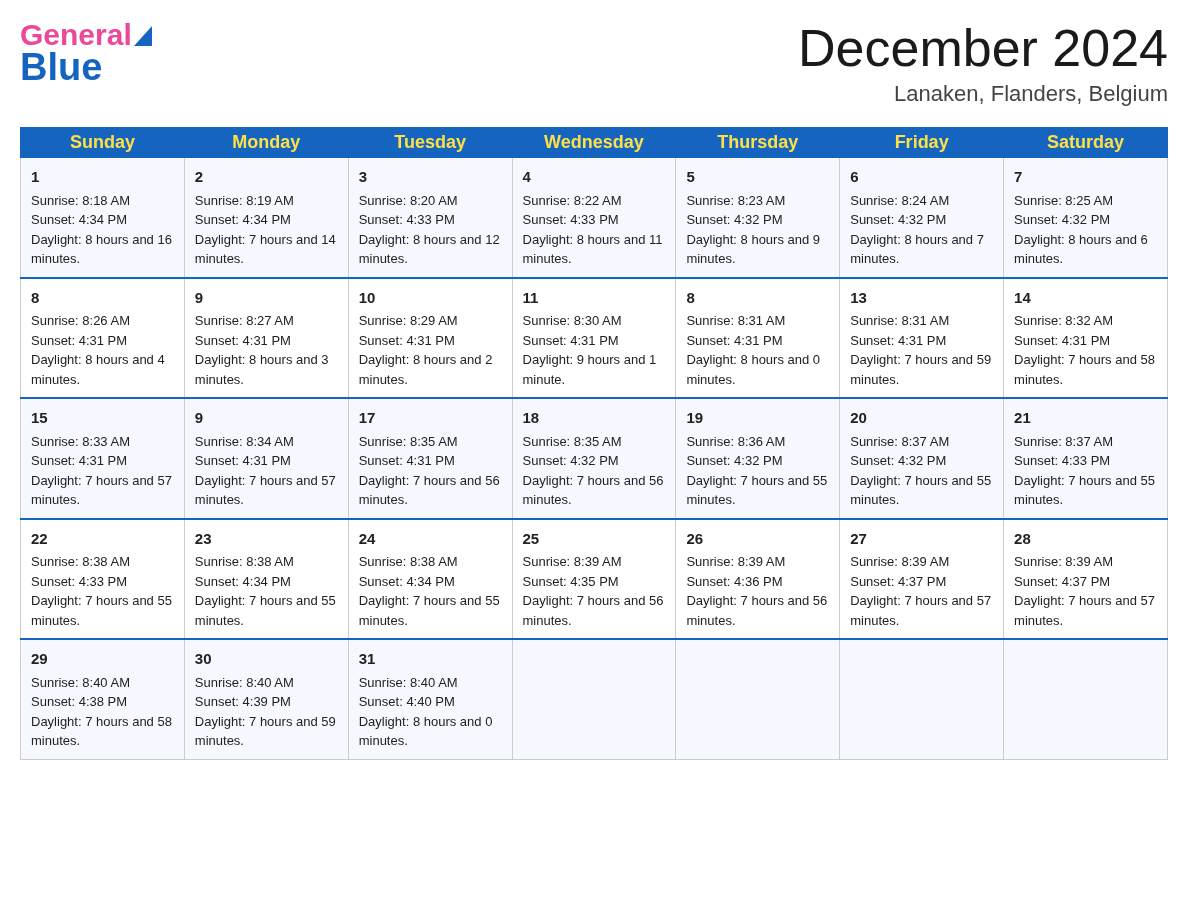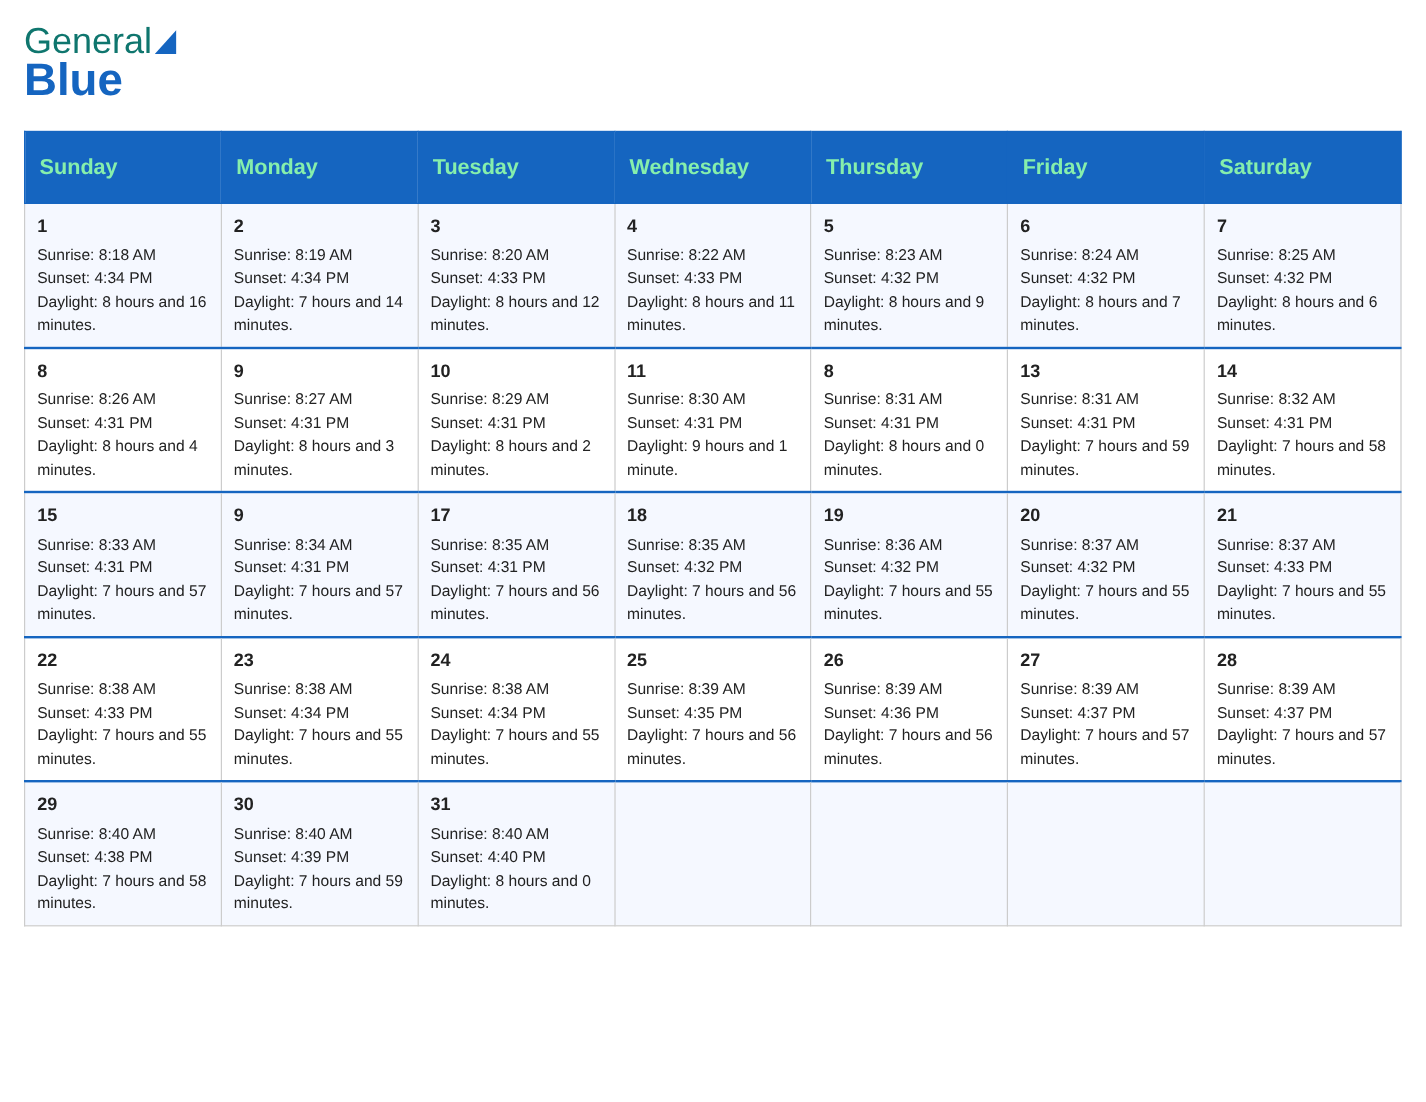--- a/index.html
+++ b/index.html
@@ -35,25 +35,25 @@
       color: #444;
       margin-top: 4px;
     }
     .calendar-table {
       width: 100%;
       border-collapse: collapse;
       border: 1px solid #aaa;
     }
     .calendar-table th {
       background-color: #1565c0;
-      color: #86efac;
+      color: #fde047;
       font-size: 18px;
       font-weight: bold;
-      padding: 19px 12px;
-      text-align: left;
+      padding: 4px 12px;
+      text-align: center;
       border: 1px solid #1565c0;
     }
     .calendar-table td {
       vertical-align: top;
       padding: 8px 10px;
       border: 1px solid #ccc;
       width: 14.28%;
       font-size: 13px;
       color: #222;
       line-height: 1.5;
@@ -73,30 +73,32 @@
     tr:nth-child(even) td {
       background-color: #ffffff;
     }
   </style>
 </head>
 <body>
 
 <div class="header">
   <div class="logo">
     <div style="display:flex; align-items:center; line-height:1;">
-      <span style="font-size:30px; font-weight:normal; color:#0f766e;">General</span>
+      <span style="font-size:30px; font-weight:bold; color:#ec4899;">General</span>
       <span style="display:inline-block; margin-left:2px; margin-bottom:-4px;">
         <svg width="18" height="20" viewBox="0 0 18 20">
           <polygon points="0,20 18,20 18,0" fill="#1565c0"></polygon>
         </svg>
       </span>
     </div>
     <span style="font-size:38px; font-weight:bold; color:#1565c0; margin-top:-4px;">Blue</span>
   </div>
   <div class="title-block">
+    <div class="month-title">December 2024</div>
+    <div class="location">Lanaken, Flanders, Belgium</div>
   </div>
 </div>
 
 <table class="calendar-table">
   <thead>
     <tr>
       <th>Sunday</th>
       <th>Monday</th>
       <th>Tuesday</th>
       <th>Wednesday</th>

